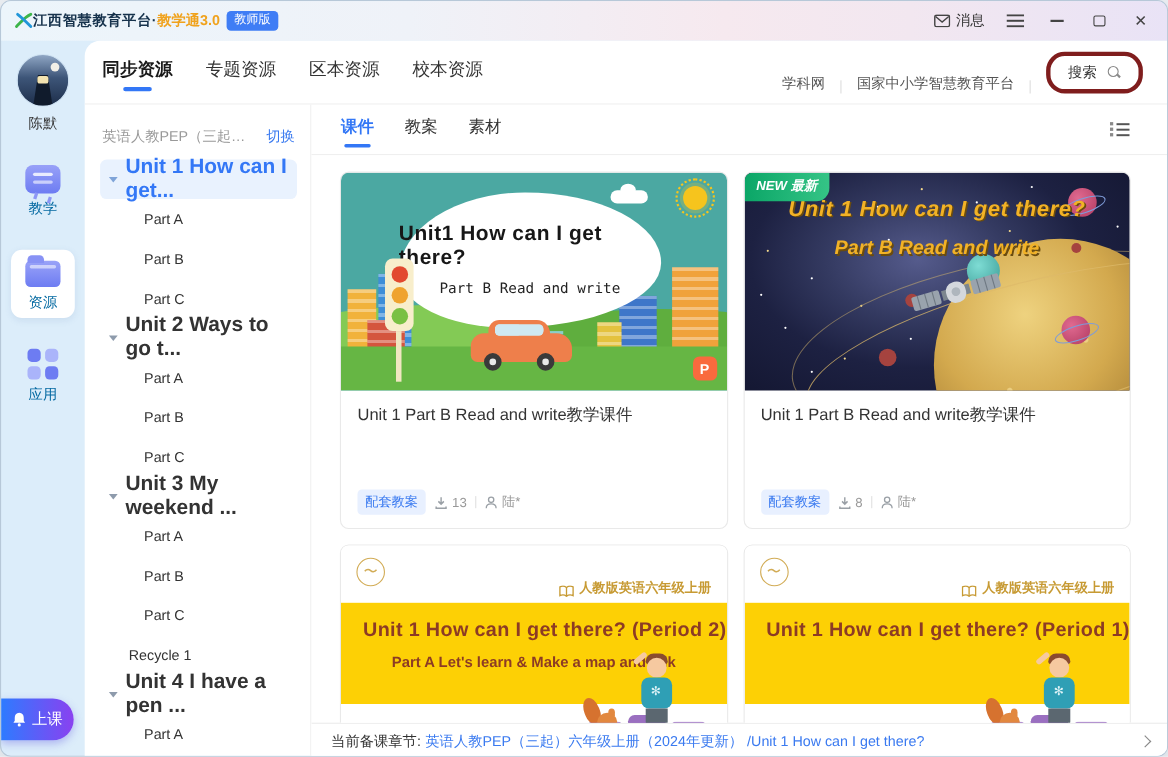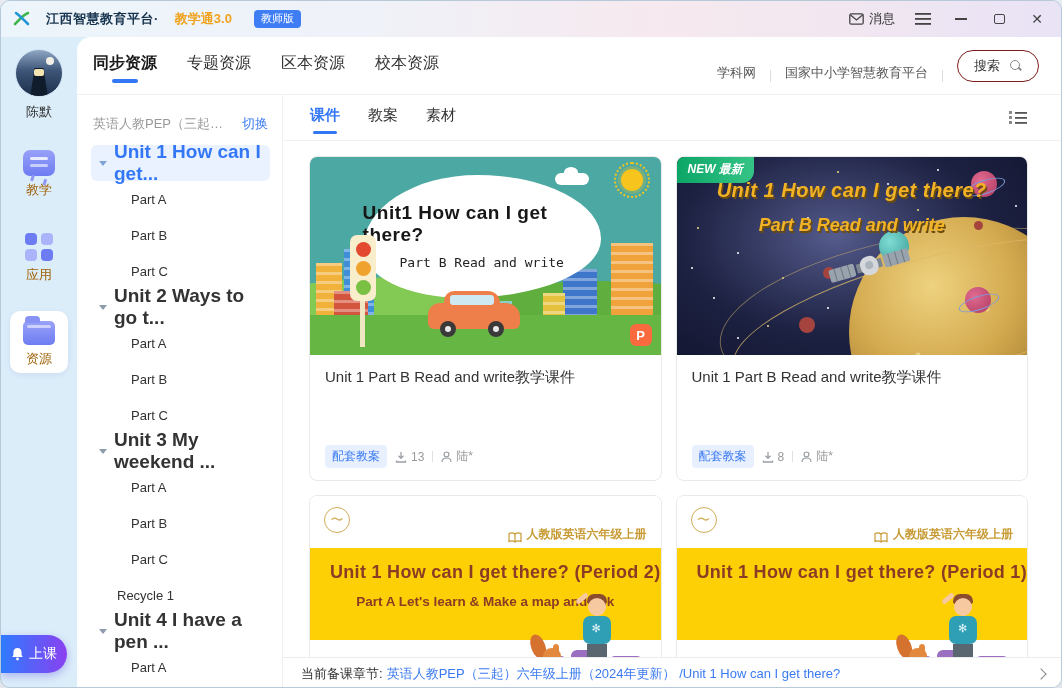--- a/index.html
+++ b/index.html
@@ -11,21 +11,21 @@
   .window{
     width:1062px; height:688px; border-radius:10px; overflow:hidden;
     border:1px solid #b7c8d8; background:#dcedfa; position:relative;
     box-shadow:0 6px 24px rgba(60,90,130,.18);
   }
   
   .titlebar{
     height:36px; display:flex; align-items:center; padding:0 14px 0 12px;
     background:linear-gradient(90deg,#ecf5fb 0%,#eff2f8 35%,#f6e9ef 62%,#f2e7f0 78%,#e9e3f6 100%);
   }
-  .brand-wrap{ display:flex; align-items:center; gap:16px; }
+  .brand-wrap{ display:flex; align-items:center; gap:0; }
   .brand{ font-size:13px; font-weight:bold; color:#16324c; letter-spacing:.5px; }
   .product{ font-size:13px; font-weight:bold; color:#f0a21c; }
   .edition-badge{
     margin-left:6px; background:#3f7df5; color:#fff; font-size:11px;
     padding:2px 7px; border-radius:4px; line-height:1.2;
   }
   .titlebar-right{ margin-left:auto; display:flex; align-items:center; gap:18px; }
   .msg{ display:flex; align-items:center; gap:5px; font-size:13px; color:#333; cursor:default; }
   .winbtn{ width:20px; height:20px; display:flex; align-items:center; justify-content:center; color:#444; }
   .min-bar{ width:12px; height:2px; background:#444; display:inline-block; }
@@ -38,21 +38,21 @@
     margin-top:12px; width:48px; height:48px; border-radius:50%;
     background:linear-gradient(180deg,#8fa6c4 0%,#3d5578 45%,#1d2e4a 100%);
     position:relative; overflow:hidden; border:1px solid #cfe2f2;
   }
   .avatar .moon{ position:absolute; top:7px; right:8px; width:8px; height:8px; border-radius:50%; background:#f2efe6; }
   .avatar .tower{ position:absolute; bottom:-2px; left:14px; width:18px; height:30px; background:#101b2c; clip-path:polygon(25% 0,75% 0,100% 100%,0 100%); }
   .avatar .lamp{ position:absolute; bottom:20px; left:18px; width:10px; height:7px; background:#f3e3b0; border-radius:2px; }
   .user-name{ margin-top:6px; font-size:13px; color:#333; }
   .rail-item{ margin-top:22px; width:58px; height:62px; display:flex; flex-direction:column; align-items:center; justify-content:center; gap:5px; border-radius:10px; }
   .rail-item.active{ background:#fff; box-shadow:0 2px 6px rgba(90,120,170,.12); }
-  .rail-label{ font-size:13px; color:#a16207; }
+  .rail-label{ font-size:13px; color:#0369a1; }
   .ic-teach{ width:32px; height:26px; border-radius:7px; background:linear-gradient(180deg,#98a1f8,#6d7cf2); position:relative; }
   .ic-teach::before{ content:""; position:absolute; left:7px; top:7px; width:18px; height:3px; background:#e8ebfe; border-radius:2px; box-shadow:0 7px 0 0 #c9cffb; }
   .ic-teach::after{ content:""; position:absolute; bottom:-5px; left:8px; width:3px; height:6px; background:#8d97f5; transform:rotate(18deg); box-shadow:13px 0 0 0 #8d97f5; }
   .ic-folder{ width:32px; height:24px; border-radius:5px; background:linear-gradient(180deg,#9aa3f8,#6d7cf2); position:relative; margin-top:4px; }
   .ic-folder::before{ content:""; position:absolute; top:-5px; left:2px; width:15px; height:7px; border-radius:4px 4px 0 0; background:#8892f5; }
   .ic-folder::after{ content:""; position:absolute; top:4px; left:4px; width:24px; height:3px; border-radius:2px; background:rgba(255,255,255,.55); }
   .ic-grid{ width:28px; height:28px; position:relative; }
   .ic-grid i{ position:absolute; width:12px; height:12px; border-radius:4px; background:#6d7cf2; }
   .ic-grid i:nth-child(1){ top:0; left:0; }
   .ic-grid i:nth-child(2){ top:0; right:0; background:#aab4fa; }
@@ -67,21 +67,21 @@
   
   .main{ flex:1; background:#fff; border-top-left-radius:14px; display:flex; flex-direction:column; overflow:hidden; }
   .main-header{ height:58px; flex:0 0 58px; display:flex; align-items:center; padding:0 22px 0 16px; border-bottom:1px solid #f0f0f0; }
   .nav-tabs{ display:flex; gap:30px; }
   .nav-tab{ font-size:16px; color:#333; position:relative; padding:10px 0 14px; cursor:pointer;text-align:center; }
   .nav-tab.active{ font-weight:bold; color:#1a1a1a; }
   .nav-tab.active::after{ content:""; position:absolute; left:50%; transform:translateX(-50%); bottom:5px; width:26px; height:4px; border-radius:3px; background:#3377f6; }
   .header-right{ margin-left:auto; display:flex; align-items:flex-end; gap:14px; }
   .header-link{ font-size:13px; color:#555; cursor:pointer; }
   .v-div{ width:1px; height:12px; background:#ddd; }
-  .search-btn{ display:flex; align-items:center; gap:10px; border:1px solid #7f1d1d; border-radius:17px; padding:6px 16px; font-size:13px; color:#333; cursor:pointer; background:#fff; }
+  .search-btn{ display:flex; align-items:center; gap:10px; border:4px solid #7f1d1d; border-radius:17px; padding:6px 16px; font-size:13px; color:#333; cursor:pointer; background:#fff; }
   .search-glyph{ position:relative; width:12px; height:12px; display:inline-block; }
   .search-glyph::before{ content:""; position:absolute; top:0; left:0; width:8px; height:8px; border:1.5px solid #8a8a8a; border-radius:50%; }
   .search-glyph::after{ content:""; position:absolute; left:8px; top:8px; width:4px; height:1.5px; background:#8a8a8a; transform:rotate(45deg); }
   .main-content{ flex:1; display:flex; overflow:hidden; }
   
   .tree{ width:206px; flex:0 0 206px; border-right:1px solid #f0f0f0; padding:14px 12px 0 14px; overflow:hidden; }
   .course-row{ display:flex; align-items:center; gap:8px; margin:6px 2px 12px; }
   .course-name{ font-size:13px; color:#999; white-space:nowrap; overflow:hidden; text-overflow:ellipsis; flex:1; }
   .switch-link{ font-size:13px; color:#3a7af0; cursor:pointer; white-space:nowrap; }
   .tree-item{ height:36px; display:flex; align-items:center; font-size:13px; color:#333; border-radius:6px; cursor:pointer; }
@@ -250,32 +250,32 @@
         <i class="moon"></i>
           <i class="tower"></i>
           <i class="lamp"></i>
       </div>
       <div class="user-name">陈默</div>
 
       <div class="rail-item">
         <span class="ic-teach"></span>
         <span class="rail-label">教学</span>
       </div>
+      <div class="rail-item active">
+        <span class="ic-folder"></span>
+        <span class="rail-label">资源</span>
+      </div>
       <div class="rail-item">
         <span class="ic-grid">
             <i></i>
             <i></i>
             <i></i>
             <i></i>
           </span>
         <span class="rail-label">应用</span>
-      </div>
-      <div class="rail-item active">
-        <span class="ic-folder"></span>
-        <span class="rail-label">资源</span>
       </div>
 
       <div class="class-btn">
         <span style="display:flex;">
           <svg width="13" height="14" viewBox="0 0 13 14">
               <path d="M6.5 1 C3.8 1 2.4 3 2.4 5.4 L2.4 8.2 L1.2 10 L11.8 10 L10.6 8.2 L10.6 5.4 C10.6 3 9.2 1 6.5 1 Z" fill="#fff"></path>
               <circle cx="6.5" cy="12" r="1.4" fill="#fff"></circle>
             </svg>
         </span>
         <span>上课</span>

